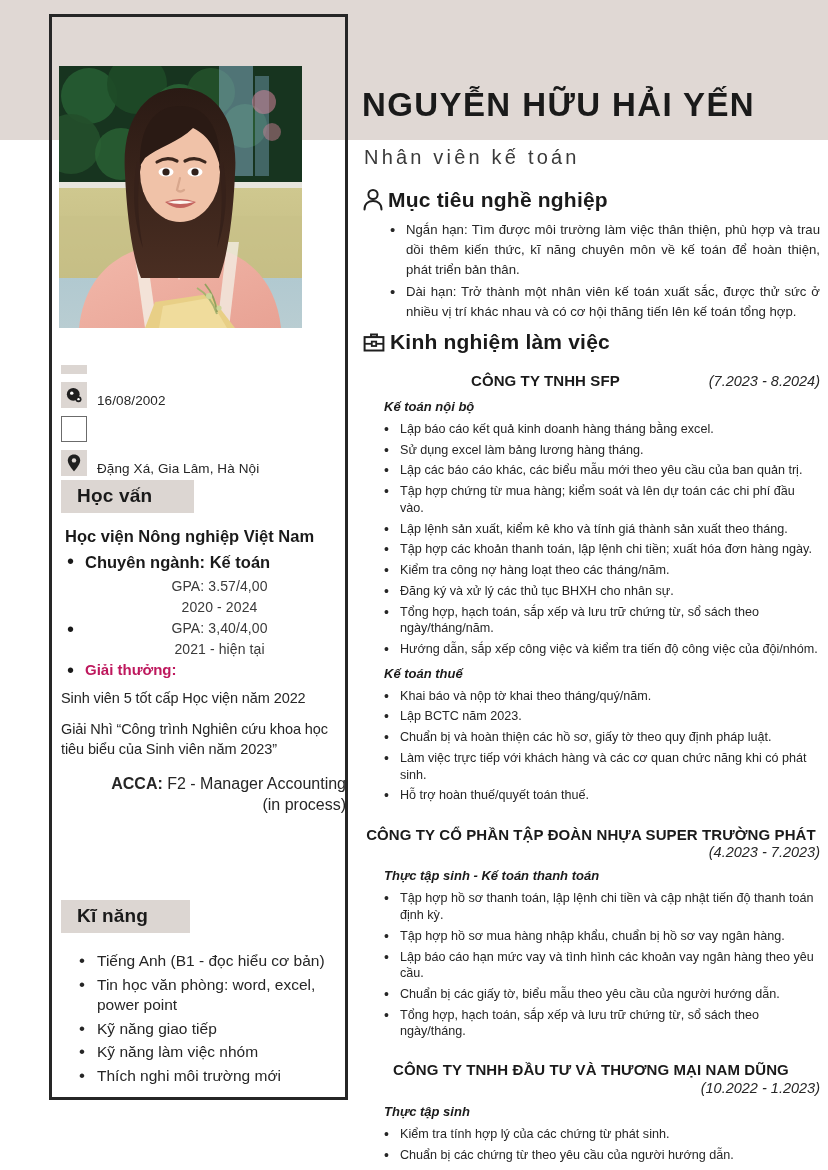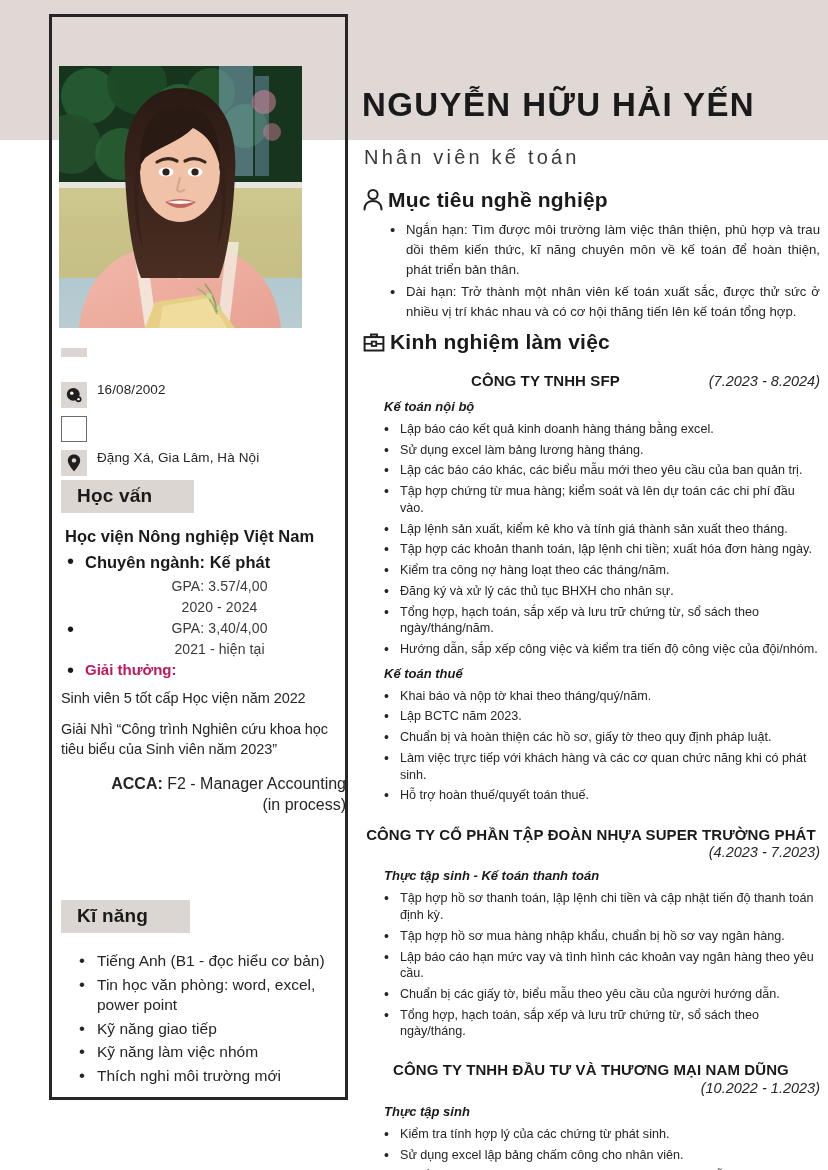--- a/index.html
+++ b/index.html
@@ -45,21 +45,21 @@
   }
   .photo-svg { display: block; width: 243px; height: 262px; }
 
   
   .contact-block {
     position: absolute;
     left: 12px; top: 334px;
     width: 275px;
   }
   .contact-row {
-    display: flex; align-items: flex-start;
+    display: flex; align-items: flex-end;
     min-height: 26px;
     margin-bottom: 8px;
   }
   .c-ico {
     width: 26px; height: 22px;
     display: flex; align-items: center; justify-content: center;
     flex: 0 0 26px;
     margin-right: 10px;
   }
   .c-ico.box-blank {
@@ -307,21 +307,21 @@
         </span>
         <span class="c-txt">Đặng Xá, Gia Lâm, Hà Nội</span>
       </div>
     </div>
 
     <div class="edu-block">
       <div class="sec-bar">Học vấn</div>
       <div class="school">Học viện Nông nghiệp Việt Nam</div>
       <ul class="edu-list">
         <li class="major">
-          <div class="major-txt">Chuyên ngành:  Kế phát</div>
+          <div class="major-txt">Chuyên ngành:  Kế toán</div>
           <div class="sub-line">GPA: 3.57/4,00</div>
           <div class="sub-line">2020 - 2024</div>
         </li>
         <li class="major">
           <div class="sub-line">GPA: 3,40/4,00</div>
           <div class="sub-line">2021 - hiện tại</div>
         </li>
         <li class="major">
           <div class="award-title">Giải thưởng:</div>
         </li>
@@ -425,21 +425,20 @@
       </div>
 
       <div class="blk-gap"></div>
 
       <div class="blk">
         <div class="company">CÔNG TY TNHH ĐẦU TƯ VÀ THƯƠNG MẠI NAM DŨNG</div>
         <div class="date-right">(10.2022 - 1.2023)</div>
         <div class="job-title">Thực tập sinh</div>
         <ul class="duty-list">
           <li>Kiểm tra tính hợp lý của các chứng từ phát sinh.</li>
-          <li>Sử dụng excel lập bảng chấm công cho nhân viên.</li>
           <li>Chuẩn bị các chứng từ theo yêu cầu của người hướng dẫn.</li>
 
         </ul>
       </div>
 
     </div>
   </div>
 </div>
 
 </body></html>

